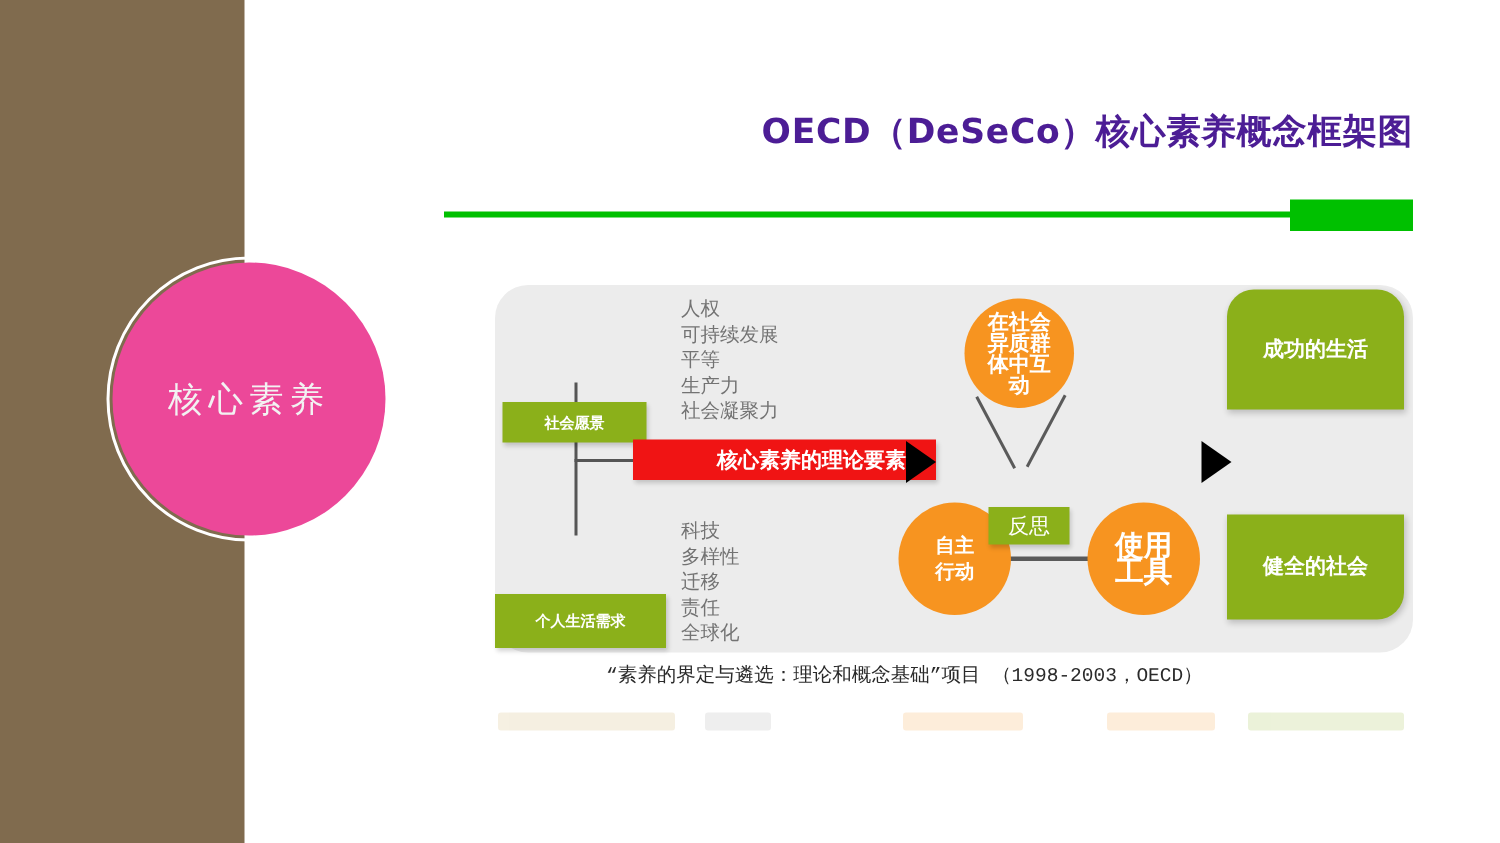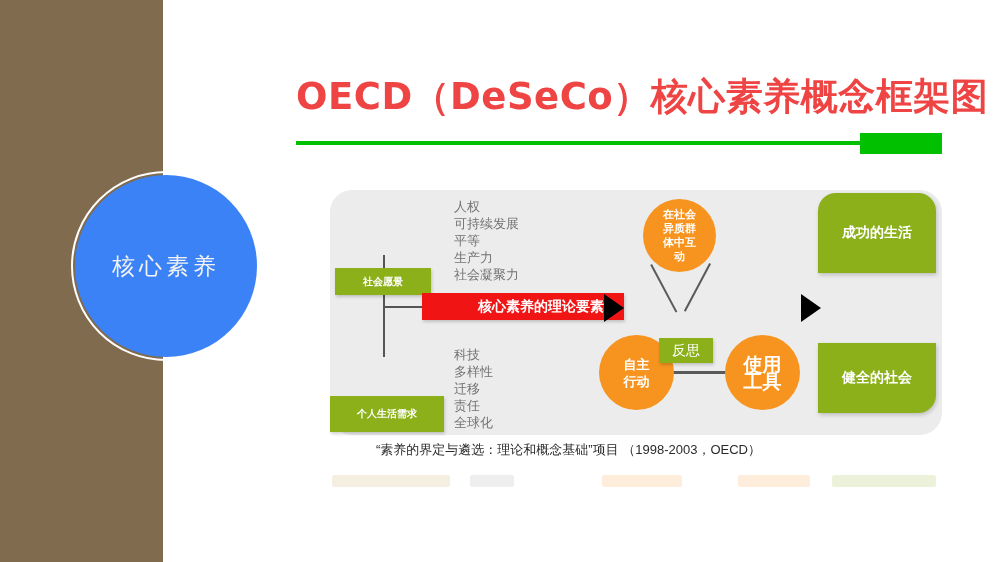--- a/index.html
+++ b/index.html
@@ -43,43 +43,43 @@
     border: 2px solid #ffffff;
     box-sizing: border-box;
   }
   .circle-body {
     position: absolute;
     left: 4px;
     top: 4px;
     right: 4px;
     bottom: 4px;
     border-radius: 50%;
-    background: #3b82f6;
+    background: #ec4899;
     display: flex;
     align-items: center;
     justify-content: center;
   }
   .circle-label {
     color: #f2f2f2;
     font-size: 23px;
     letter-spacing: 4px;
     font-family: "DejaVu Sans", "Liberation Sans", sans-serif;
     white-space: nowrap;
   }
 
   
   .title {
     position: absolute;
     left: 296px;
     top: 72px;
     width: 646px;
     text-align: right;
-    font-size: 37px;
-    font-weight: bold;
-    color: #ef4444;
+    font-size: 23px;
+    font-weight: bold;
+    color: #4c1d95;
     letter-spacing: 0.5px;
     white-space: nowrap;
     font-family: "DejaVu Sans", "Liberation Sans", sans-serif;
   }
   .title-rule {
     position: absolute;
     left: 296px;
     top: 141px;
     width: 646px;
     height: 4px;
@@ -169,21 +169,21 @@
     color: #ffffff;
     font-weight: bold;
     display: flex;
     align-items: center;
     justify-content: center;
     text-align: center;
     font-family: "DejaVu Sans", "Liberation Sans", sans-serif;
   }
   #ocircle-top {
     left: 313px; top: 9px; width: 73px; height: 73px;
-    font-size: 11px; line-height: 14px; text-align: center;
+    font-size: 14px; line-height: 14px; text-align: center;
   }
   #ocircle-left {
     left: 269px; top: 145px; width: 75px; height: 75px;
     font-size: 13px; line-height: 17px;
   }
   #ocircle-right {
     left: 395px; top: 145px; width: 75px; height: 75px;
     font-size: 19px; line-height: 17px;
   }
 
@@ -236,26 +236,26 @@
     box-shadow: 1px 2px 4px rgba(0,0,0,0.2);
     white-space: nowrap;
     font-family: Liberation Sans, sans-serif;
   }
   #outbox-life    { left: 488px; top: 3px;   width: 118px; height: 80px; border-radius: 18px 18px 0 0; }
   #outbox-society { left: 488px; top: 153px; width: 118px; height: 70px; border-radius: 0 0 18px 0; }
 
   
   .caption {
     position: absolute;
-    left: 376px;
+    left: 404px;
     top: 441px;
     font-size: 13px;
     color: #2a2a2a;
     white-space: nowrap;
-    font-family: Liberation Sans, sans-serif;
+    font-family: Liberation Mono, monospace;
   }
 
   
   .ghost-strip { position: absolute; left: 330px; top: 470px; width: 612px; height: 22px; opacity: 0.16; }
   .ghost-seg { position: absolute; height: 12px; top: 5px; border-radius: 2px; }
   #ghost-1 { left: 2px;   width: 118px; background: #c8a14a; }
   #ghost-2 | {}
   #ghost-2 { left: 140px; width: 44px;  background: #9a9a9a; }
   #ghost-3 { left: 272px; width: 80px;  background: #f79420; }
   #ghost-4 { left: 408px; width: 72px;  background: #f79420; }

